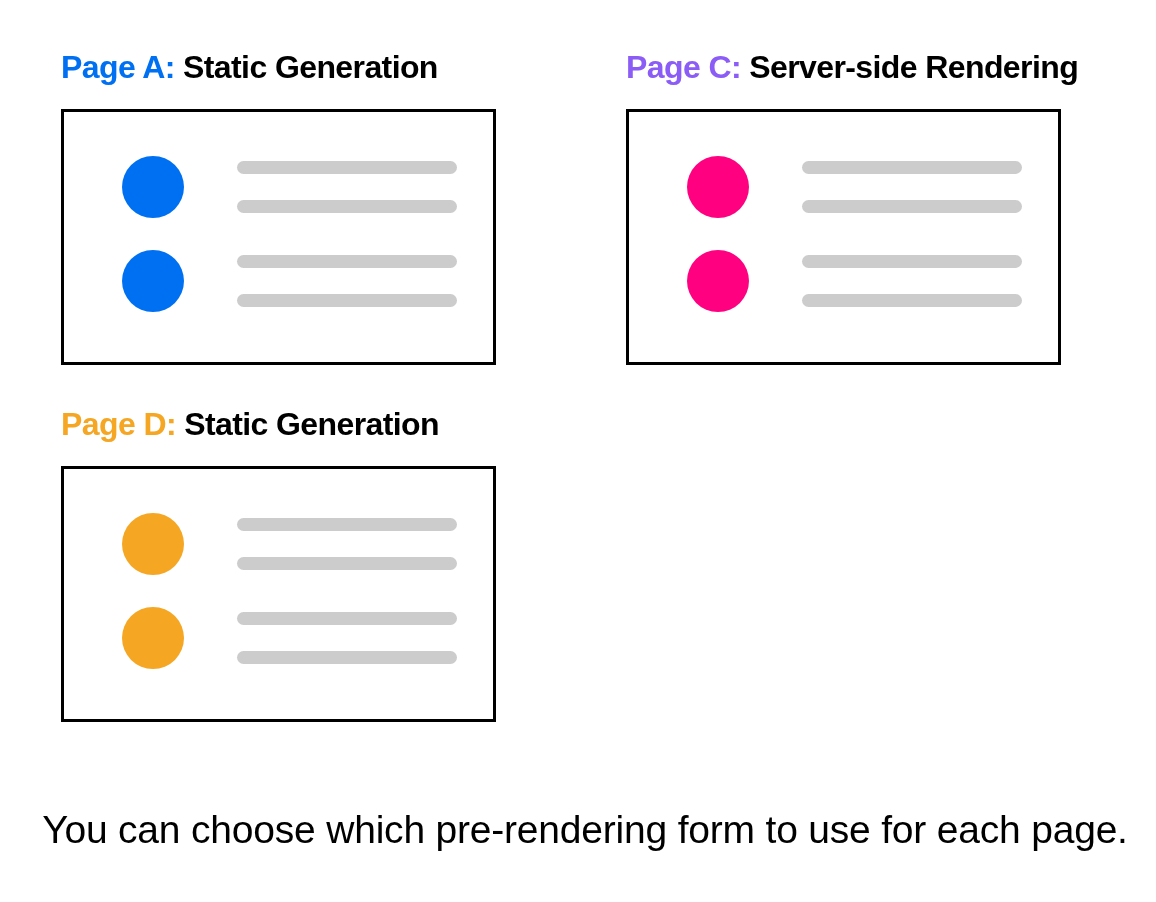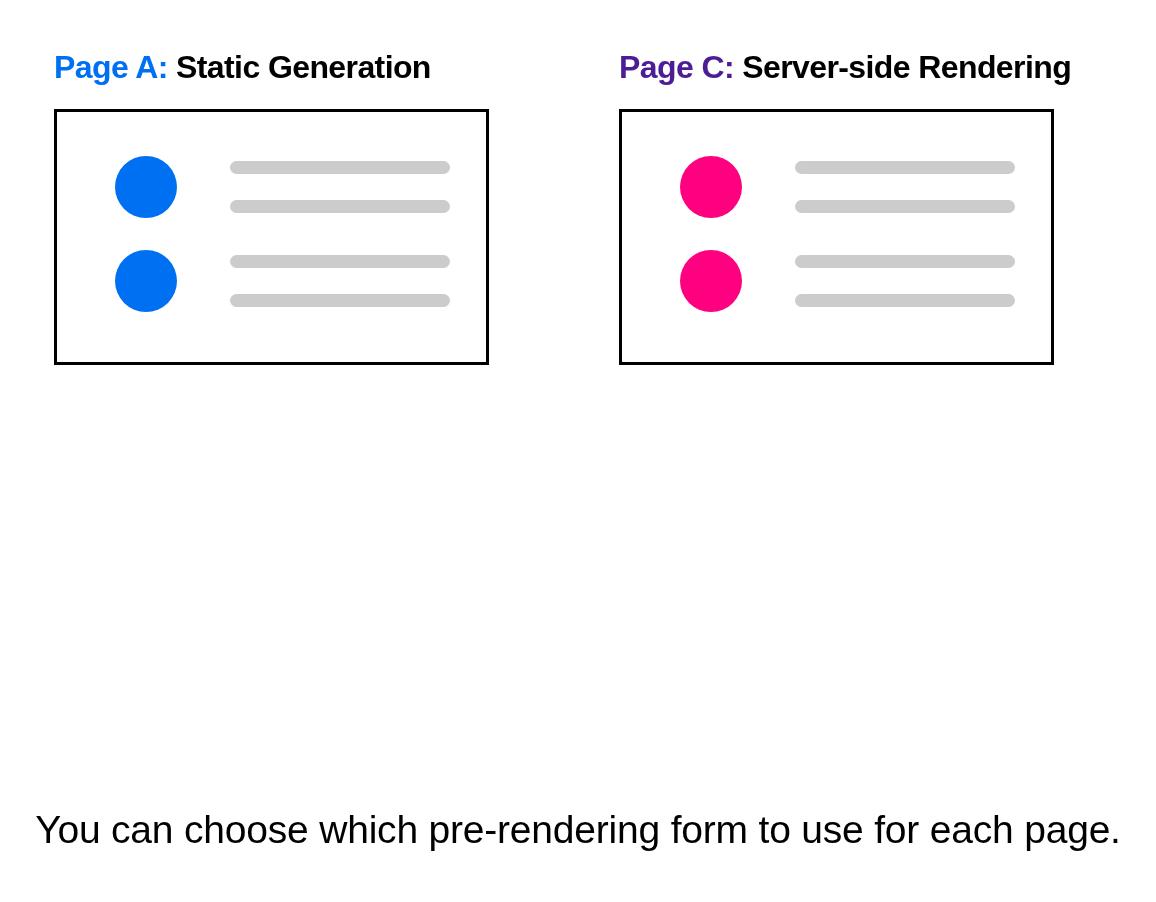--- a/index.html
+++ b/index.html
@@ -13,21 +13,21 @@
 
   body {
     font-family: "Liberation Sans", "DejaVu Sans", sans-serif;
     color: #000000;
     position: relative;
     overflow: hidden;
   }
 
   .diagram {
     position: absolute;
-    left: 0;
+    left: 7px;
     top: 0;
     width: 920px;
     height: 902px;
   }
 
   
   .grid {
     position: absolute;
     left: 54px;
     top: 50px;
@@ -144,39 +144,61 @@
             <div class="line"></div>
             <div class="line"></div>
           </div>
         </div>
       </div>
     </div>
 
 
     <div class="page-block">
       <div class="page-heading">
-        <span class="page-label" style="color: #4c1d95;">Page C:</span>
+        <span class="page-label" style="color: #8b5cf6;">Page C:</span>
         <span class="page-mode">Server-side Rendering</span>
       </div>
       <div class="card">
         <div class="row">
           <div class="avatar" style="background: rgb(255, 0, 128);"></div>
           <div class="lines">
             <div class="line"></div>
             <div class="line"></div>
           </div>
         </div>
         <div class="row">
           <div class="avatar" style="background: rgb(255, 0, 128);"></div>
           <div class="lines">
             <div class="line"></div>
             <div class="line"></div>
           </div>
         </div>
       </div>
     </div>
 
+    <div class="page-block">
+      <div class="page-heading">
+        <span class="page-label" style="color: rgb(245, 166, 35);">Page D:</span>
+        <span class="page-mode">Static Generation</span>
+      </div>
+      <div class="card">
+        <div class="row">
+          <div class="avatar" style="background: rgb(245, 166, 35);"></div>
+          <div class="lines">
+            <div class="line"></div>
+            <div class="line"></div>
+          </div>
+        </div>
+        <div class="row">
+          <div class="avatar" style="background: rgb(245, 166, 35);"></div>
+          <div class="lines">
+            <div class="line"></div>
+            <div class="line"></div>
+          </div>
+        </div>
+      </div>
+    </div>
 
   </div>
 
   <div class="caption">You can choose which pre-rendering form to use for each page.</div>
 
 </div>
 
 </body></html>

